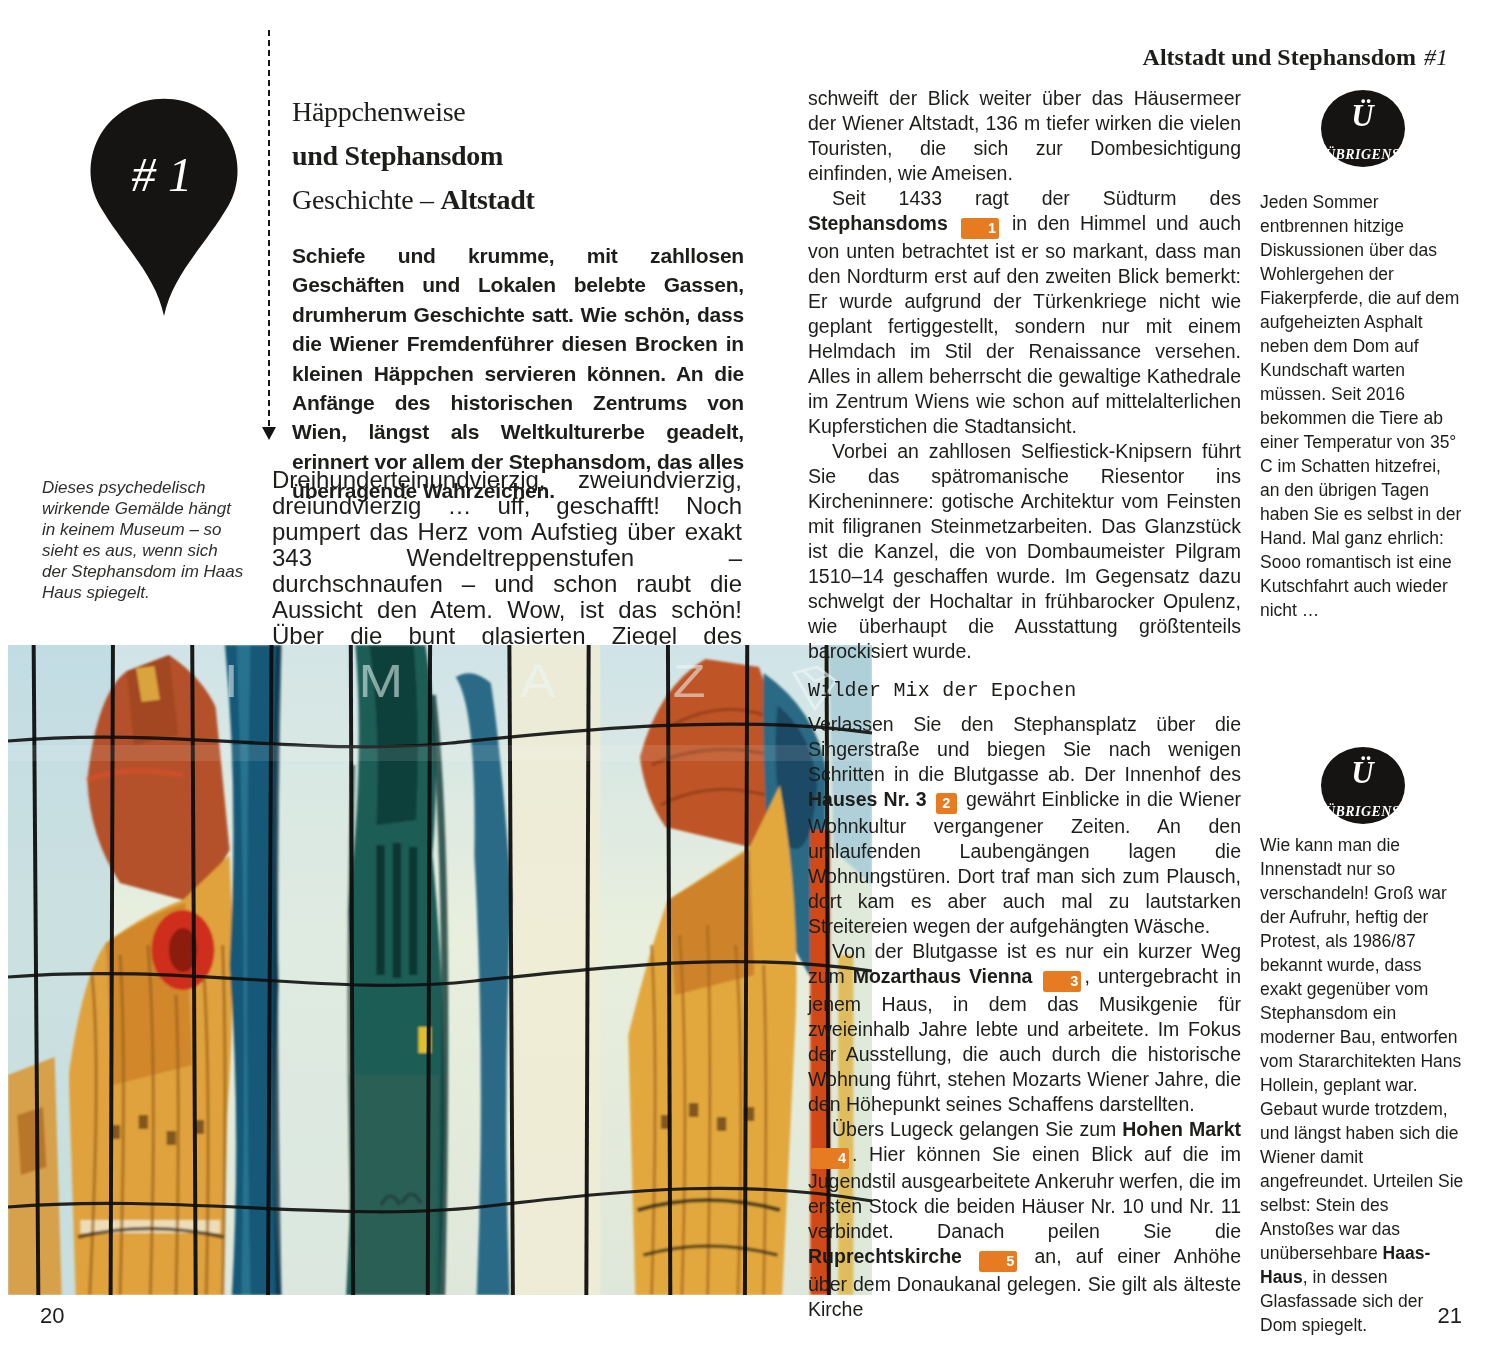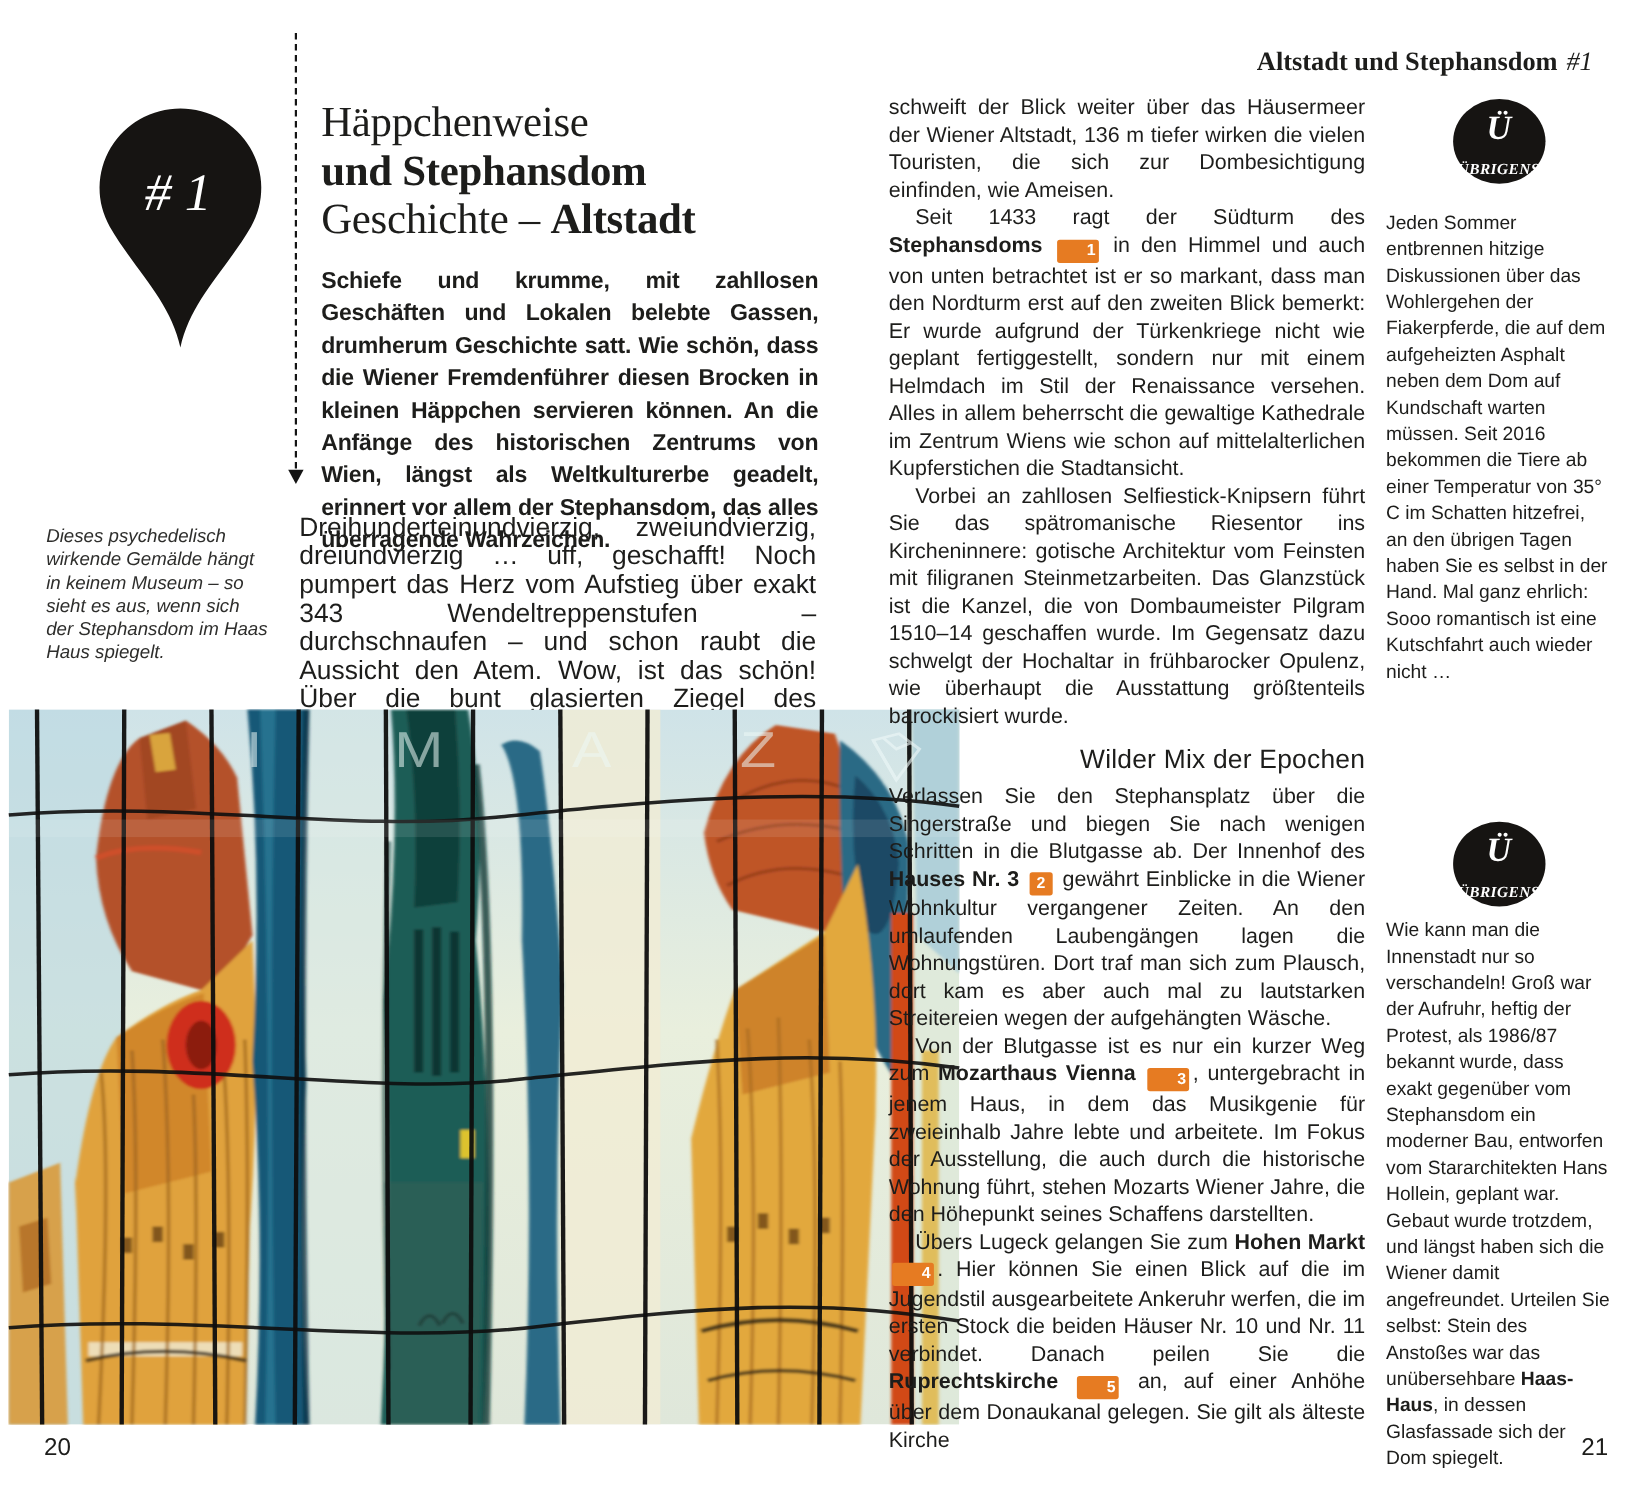--- a/index.html
+++ b/index.html
@@ -20,42 +20,42 @@
   .chapter-pin{ left:76px; top:84px; width:176px; height:236px; }
   .chapter-pin svg{ display:block; width:100%; height:100%; }
 
   
   .dash-rule{ left:268px; top:30px; height:396px; width:0; border-left:2px dashed #141414; }
   .dash-arrow{ left:262px; top:427px; width:0; height:0;
     border-left:7px solid transparent; border-right:7px solid transparent; border-top:13px solid #141414; }
 
   
   .chapter-title{ left:292px; top:90px; width:470px; font-family:"Liberation Serif",serif;
-    font-size:39px; line-height:44px; letter-spacing:-0.3px; }
+    font-size:28px; line-height:44px; letter-spacing:-0.3px; }
   .chapter-title .t-line{ white-space:nowrap; }
   .chapter-title b{ font-weight:bold; }
 
   
   .intro{ left:292px; top:241px; width:452px; font-size:21px; line-height:29.4px;
     font-weight:bold; text-align:justify; letter-spacing:-0.2px; }
 
   
   .photo-caption{ left:42px; top:477px; width:202px; font-style:italic; font-size:17px;
     line-height:21px; color:#2e2e2c; }
 
   
   .col-left{ left:272px; top:467px; width:470px; font-size:24px; line-height:26px; text-align:justify; }
 
   
   .col-middle{ left:808px; top:86px; width:433px; font-size:19.5px; line-height:25px; }
   .col-middle .para{ text-align:justify; hyphens:auto; -webkit-hyphens:auto; }
   .para.indent{ text-indent:24px; }
   .col-middle b{ font-weight:bold; }
-  .subheading{ font-family:Liberation Sans, sans-serif; font-weight:normal; font-size:24px;
-    line-height:32px; margin:11px 0 5px 0; letter-spacing:0.2px;text-align:right; }
+  .subheading{ font-family:Liberation Mono, monospace; font-weight:normal; font-size:20px;
+    line-height:32px; margin:11px 0 5px 0; letter-spacing:0.2px; }
 
   
   .badge{ display:inline-block; min-width:21px; height:21px; line-height:21px; padding:0 3px;
     background:var(--orange); color:#fff; font-weight:bold; font-size:14.5px; text-align:center;
     border-radius:2.5px; vertical-align:-2.5px; margin:0 3px; }
 
   
   .sidebar-block{ width:205px; left:1260px; }
   .uebrigens-circle{ width:84px; height:77px; margin:0 auto; background:var(--pin); border-radius:50%;
     color:#fff; text-align:center; font-family:"Liberation Serif",serif; font-style:italic; font-weight:bold; }

